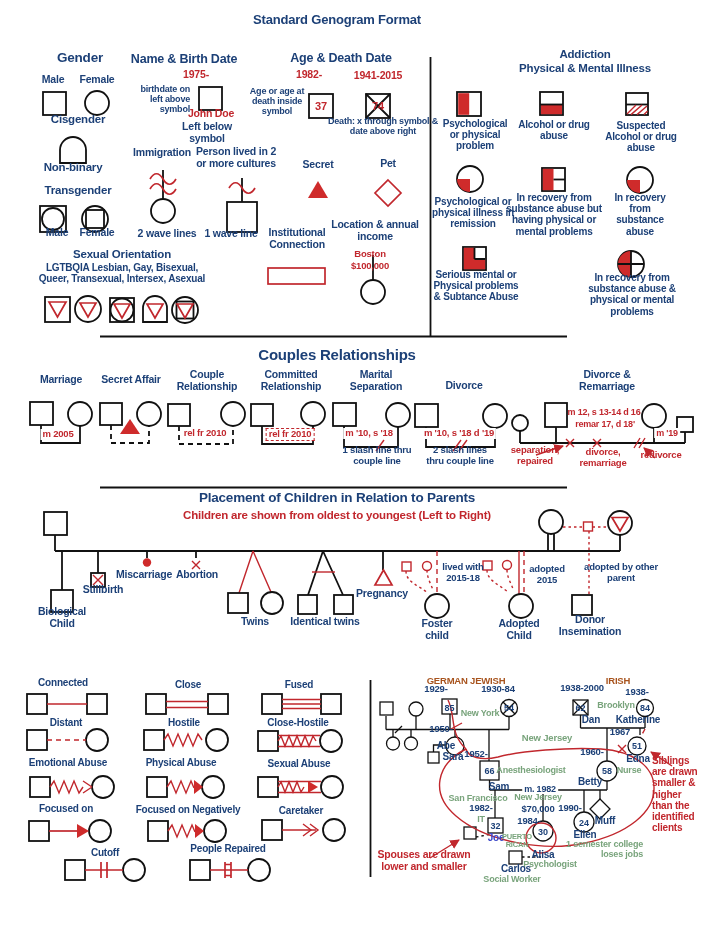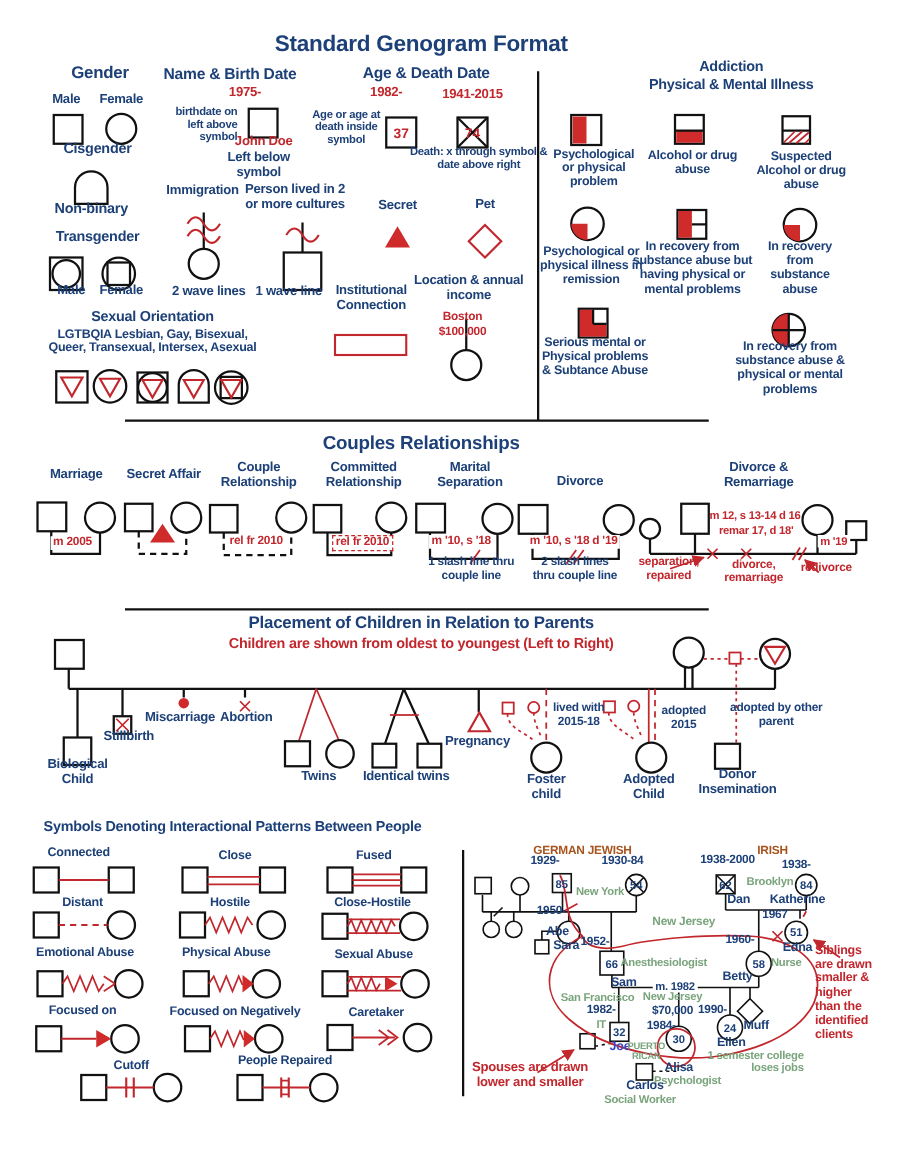--- a/index.html
+++ b/index.html
@@ -9,21 +9,21 @@
   .t{position:absolute;font-weight:bold;color:#1c4077;line-height:1.12;letter-spacing:-0.2px;white-space:normal;}
   .c{transform:translateX(-50%);text-align:center;}
   .nw{white-space:nowrap;}
   .r{color:#c1272d;}
   .g{color:#79a47c;}
   .br{color:#a8541e;}
   .bl{color:#3a46c8;}
   .bg{background:#fff;padding:0 2px;}
   .s8{font-size:7.5px;}.s9{font-size:9px;}.s95{font-size:9.5px;}.s10{font-size:10px;}
   .s11{font-size:10.5px;}.s115{font-size:11.5px;}.s125{font-size:12.5px;}
-  .s135{font-size:13.5px;}.s15{font-size:15px;}.s19{font-size:18px;margin-top:12px;}
+  .s135{font-size:13.5px;}.s15{font-size:15px;}.s19{font-size:13px;}
   .box{border:1.5px dashed #c1272d;padding:0 2px;background:#fff;}
   .ra{text-align:right;}
   
   .k{stroke:#111;fill:none;stroke-width:1.8;}
   .kf{stroke:#111;fill:#fff;stroke-width:1.8;}
   .k2{stroke:#111;fill:none;stroke-width:1.3;}
   .kf2{stroke:#111;fill:#fff;stroke-width:1.3;}
   .rd{stroke:#c1272d;fill:none;stroke-width:1.7;}
   .rd2{stroke:#c1272d;fill:none;stroke-width:1.4;}
   .rf{fill:#cf2b2b;stroke:none;}
@@ -476,21 +476,20 @@
 <div class="t c s11 nw" style="left:255px;top:616px">Twins</div>
 <div class="t c s11 nw" style="left:325px;top:616px">Identical twins</div>
 <div class="t c s11 nw" style="left:382px;top:588px">Pregnancy</div>
 <div class="t c s95" style="left:463px;top:562px;width:52px">lived with 2015-18</div>
 <div class="t c s95" style="left:547px;top:564px;width:46px">adopted 2015</div>
 <div class="t c s95" style="left:621px;top:562px;width:74px">adopted by other parent</div>
 <div class="t c s11" style="left:437px;top:618px;width:42px">Foster child</div>
 <div class="t c s11" style="left:519px;top:618px;width:50px">Adopted Child</div>
 <div class="t c s11" style="left:590px;top:614px;width:78px">Donor Insemination</div>
 
-<div class="t c s115 nw" style="left:186px;top:656px">Symbols Denoting Interactional Patterns Between People</div>
 <div class="t c s10 nw" style="left:63px;top:677px">Connected</div>
 <div class="t c s10 nw" style="left:66px;top:717px">Distant</div>
 <div class="t c s10 nw" style="left:68px;top:757px">Emotional Abuse</div>
 <div class="t c s10 nw" style="left:66px;top:803px">Focused on</div>
 <div class="t c s10 nw" style="left:105px;top:847px">Cutoff</div>
 <div class="t c s10 nw" style="left:188px;top:679px">Close</div>
 <div class="t c s10 nw" style="left:184px;top:717px">Hostile</div>
 <div class="t c s10 nw" style="left:181px;top:757px">Physical Abuse</div>
 <div class="t c s10 nw" style="left:188px;top:804px">Focused on Negatively</div>
 <div class="t c s10 nw" style="left:228px;top:843px">People Repaired</div>

